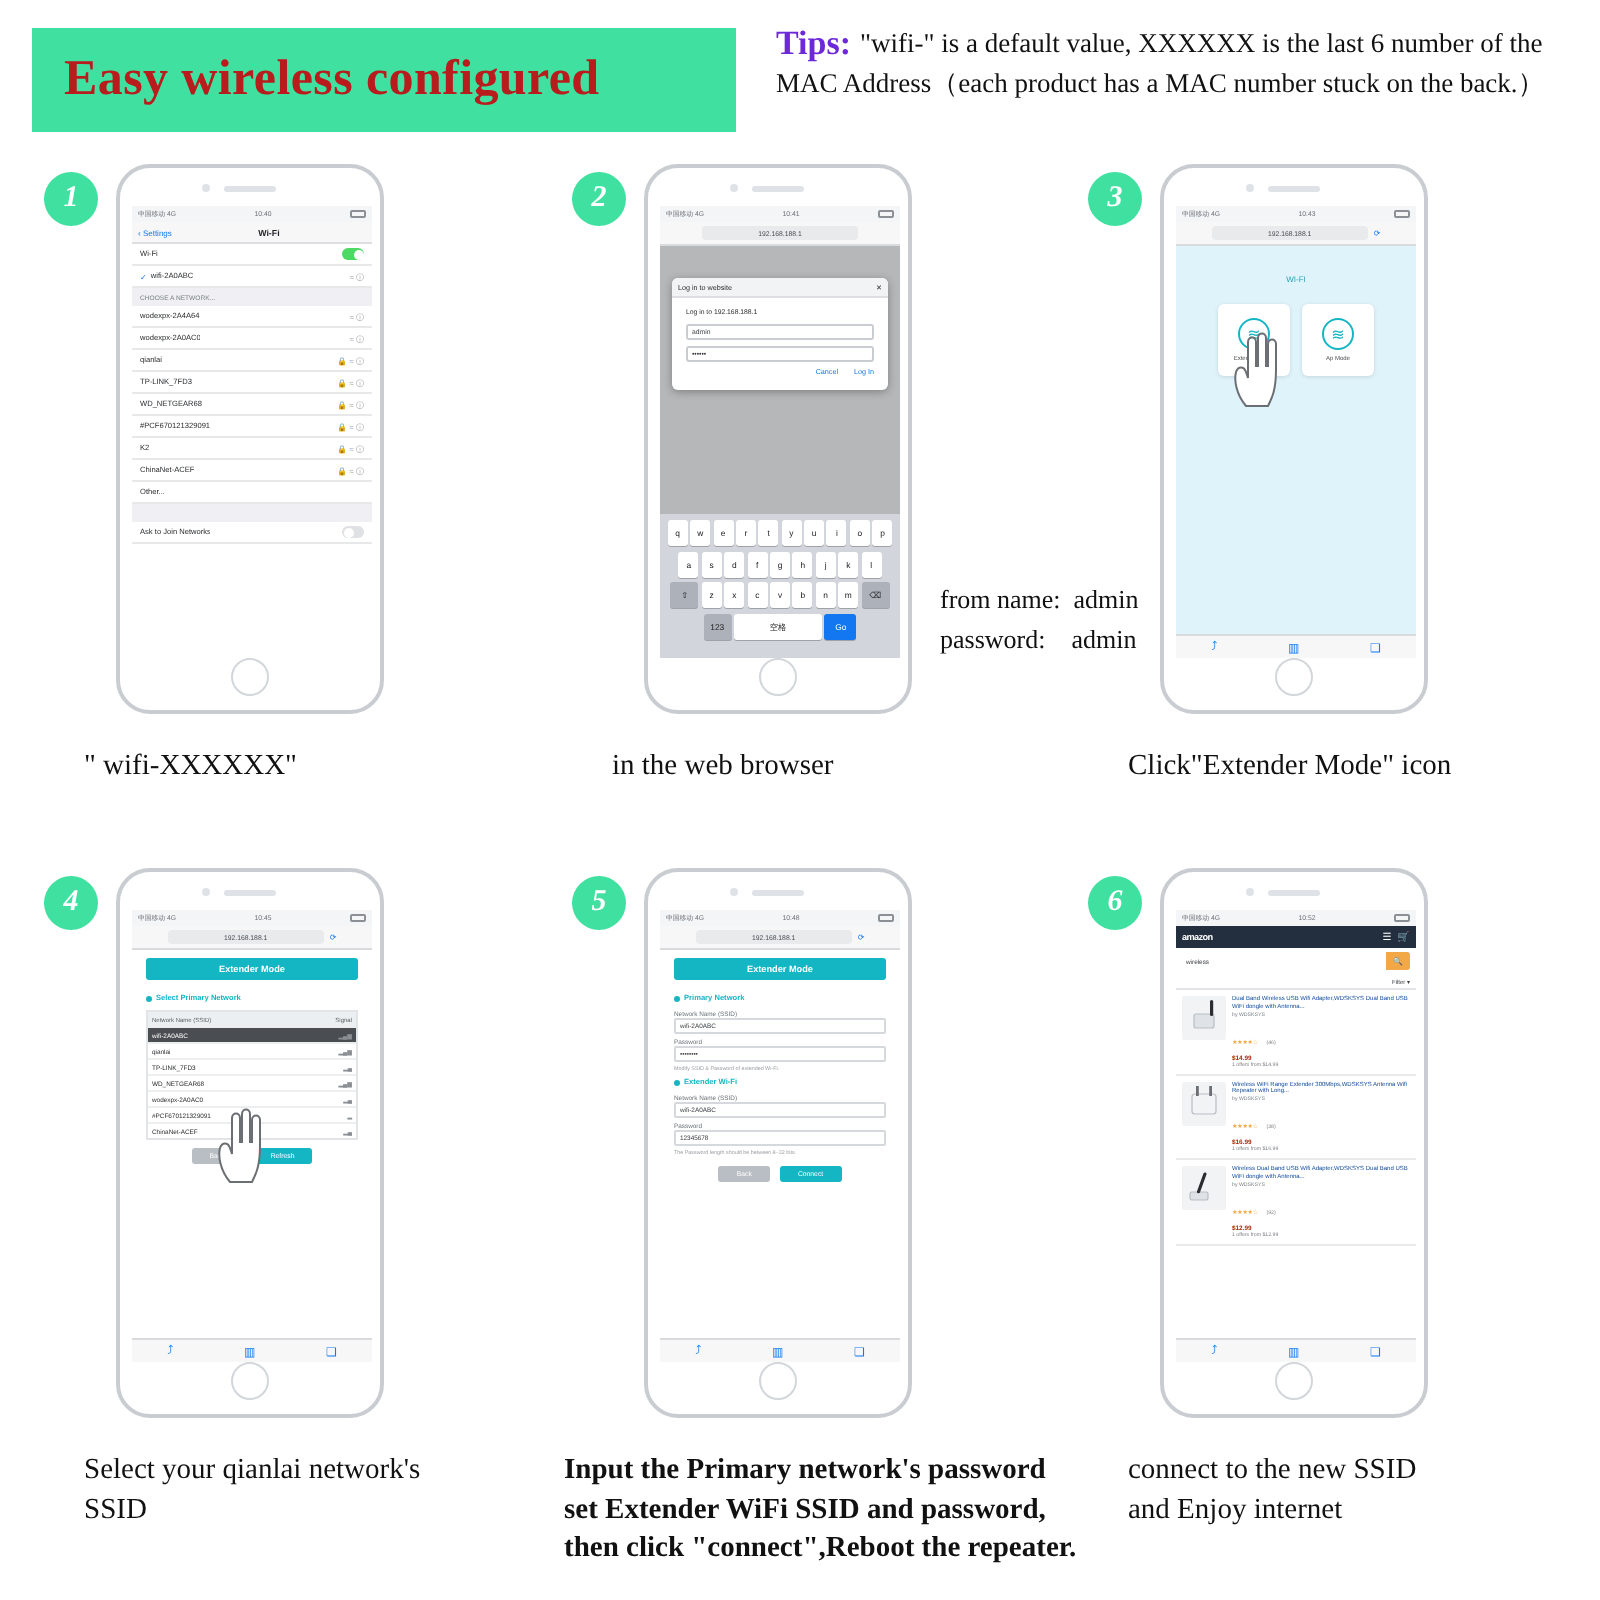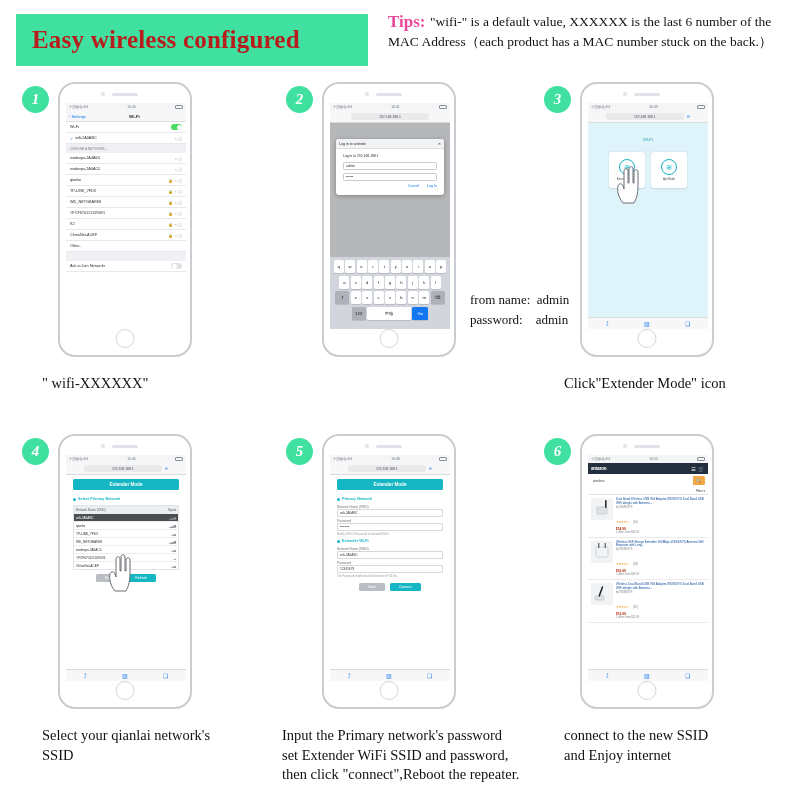--- a/index.html
+++ b/index.html
@@ -20,21 +20,21 @@
     background:#3fe0a0;
     display:flex; align-items:center; padding-left:16px;
   }
   .title-banner .t {
     font-family:"Liberation Serif", serif;
     font-size:25px; font-weight:bold; color:#b91c1c; letter-spacing:0.2px;
   }
   .tips { position:absolute; left:388px; top:12px; width:400px; }
   .tips-label {
     font-family:"Liberation Serif", serif;
-    font-size:17px; font-weight:bold; color:#ec4899; display:inline-block;
+    font-size:17px; font-weight:bold; color:#6d28d9; display:inline-block;
     vertical-align:top;
   }
   .tips-text {
     font-family:"Liberation Serif", serif;
     font-size:13.5px; color:#111; line-height:1.45; display:inline;
   }
 
   
   .grid { position:absolute; left:0; top:82px; width:800px; height:718px; }
   .cell { position:absolute; width:266px; }
@@ -414,20 +414,21 @@
             <div class="krow">
               <span class="key wide">123</span>
               <span class="key space">空格</span>
               <span class="key go">Go</span>
             </div>
           </div>
         </div>
       </div>
     </div>
     <div class="caption">
+      <div>in the web browser</div>
     </div>
   </div>
 
   <div class="cell c3">
     <div class="badge">3</div>
     <div class="phone">
       <div class="cam"></div>
       <div class="speaker"></div>
       <div class="home"></div>
       <div class="screen">
@@ -595,21 +596,21 @@
             <span class="tealbtn">Connect</span>
           </div>
         </div>
         <div class="btoolbar">
           <span>⤴</span>
           <span>▥</span>
           <span>❏</span>
         </div>
       </div>
     </div>
-    <div class="caption wide" style="left:12px; width:262px;">
+    <div class="caption wide" style="left:12px; width:262px;font-weight:bold;">
       <div>Input the Primary network's  password</div>
       <div>set Extender WiFi  SSID and password,</div>
       <div>then click "connect",Reboot the repeater.</div>
     </div>
   </div>
 
   <div class="cell c6">
     <div class="badge">6</div>
     <div class="phone">
       <div class="cam"></div>

